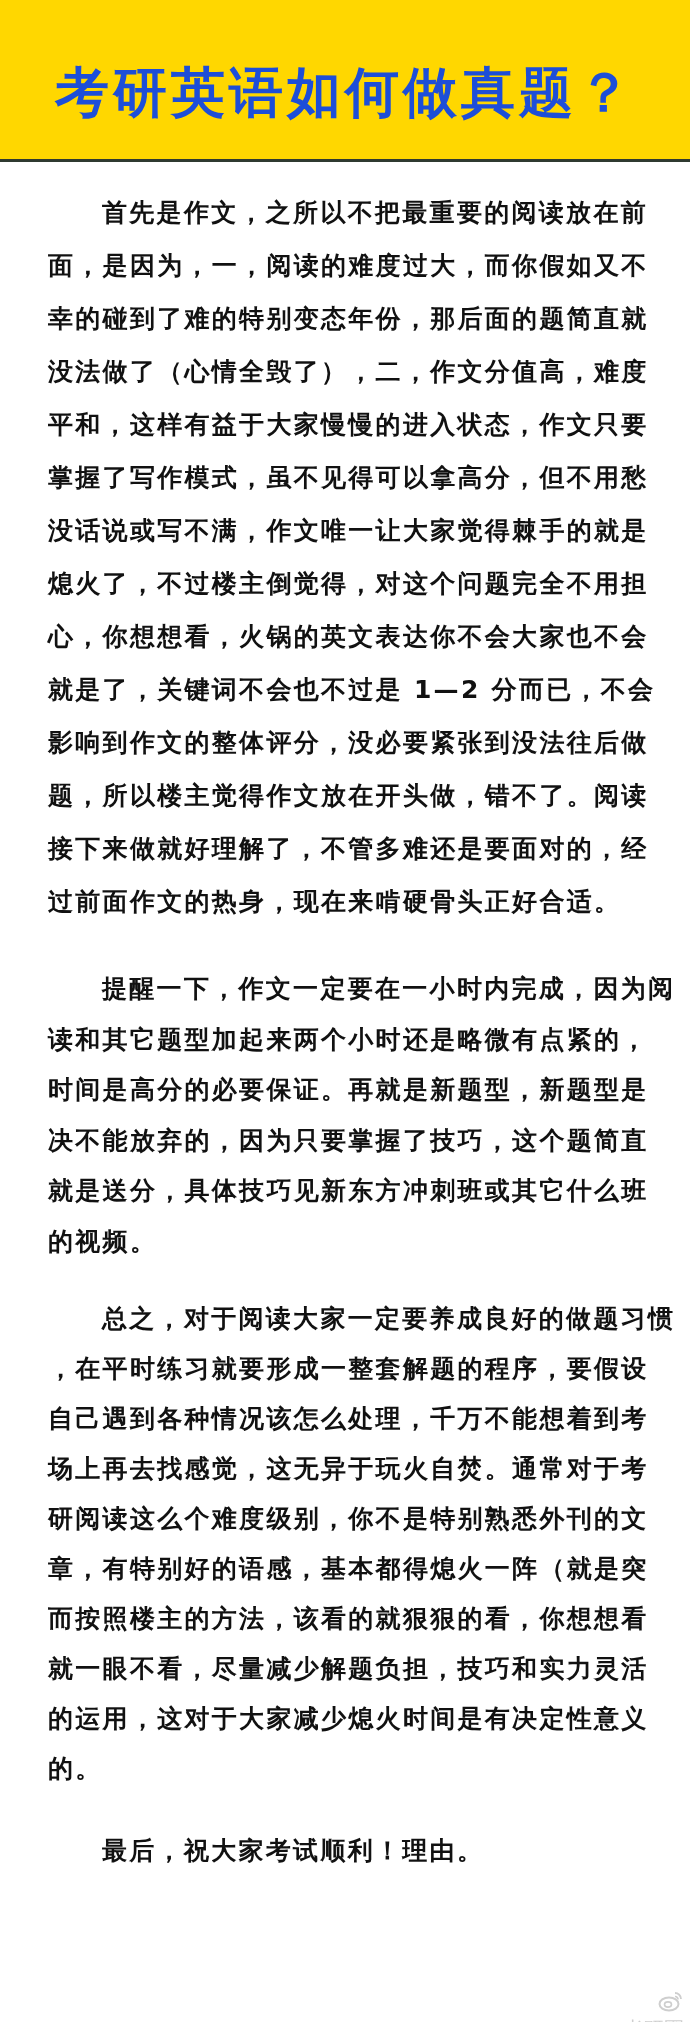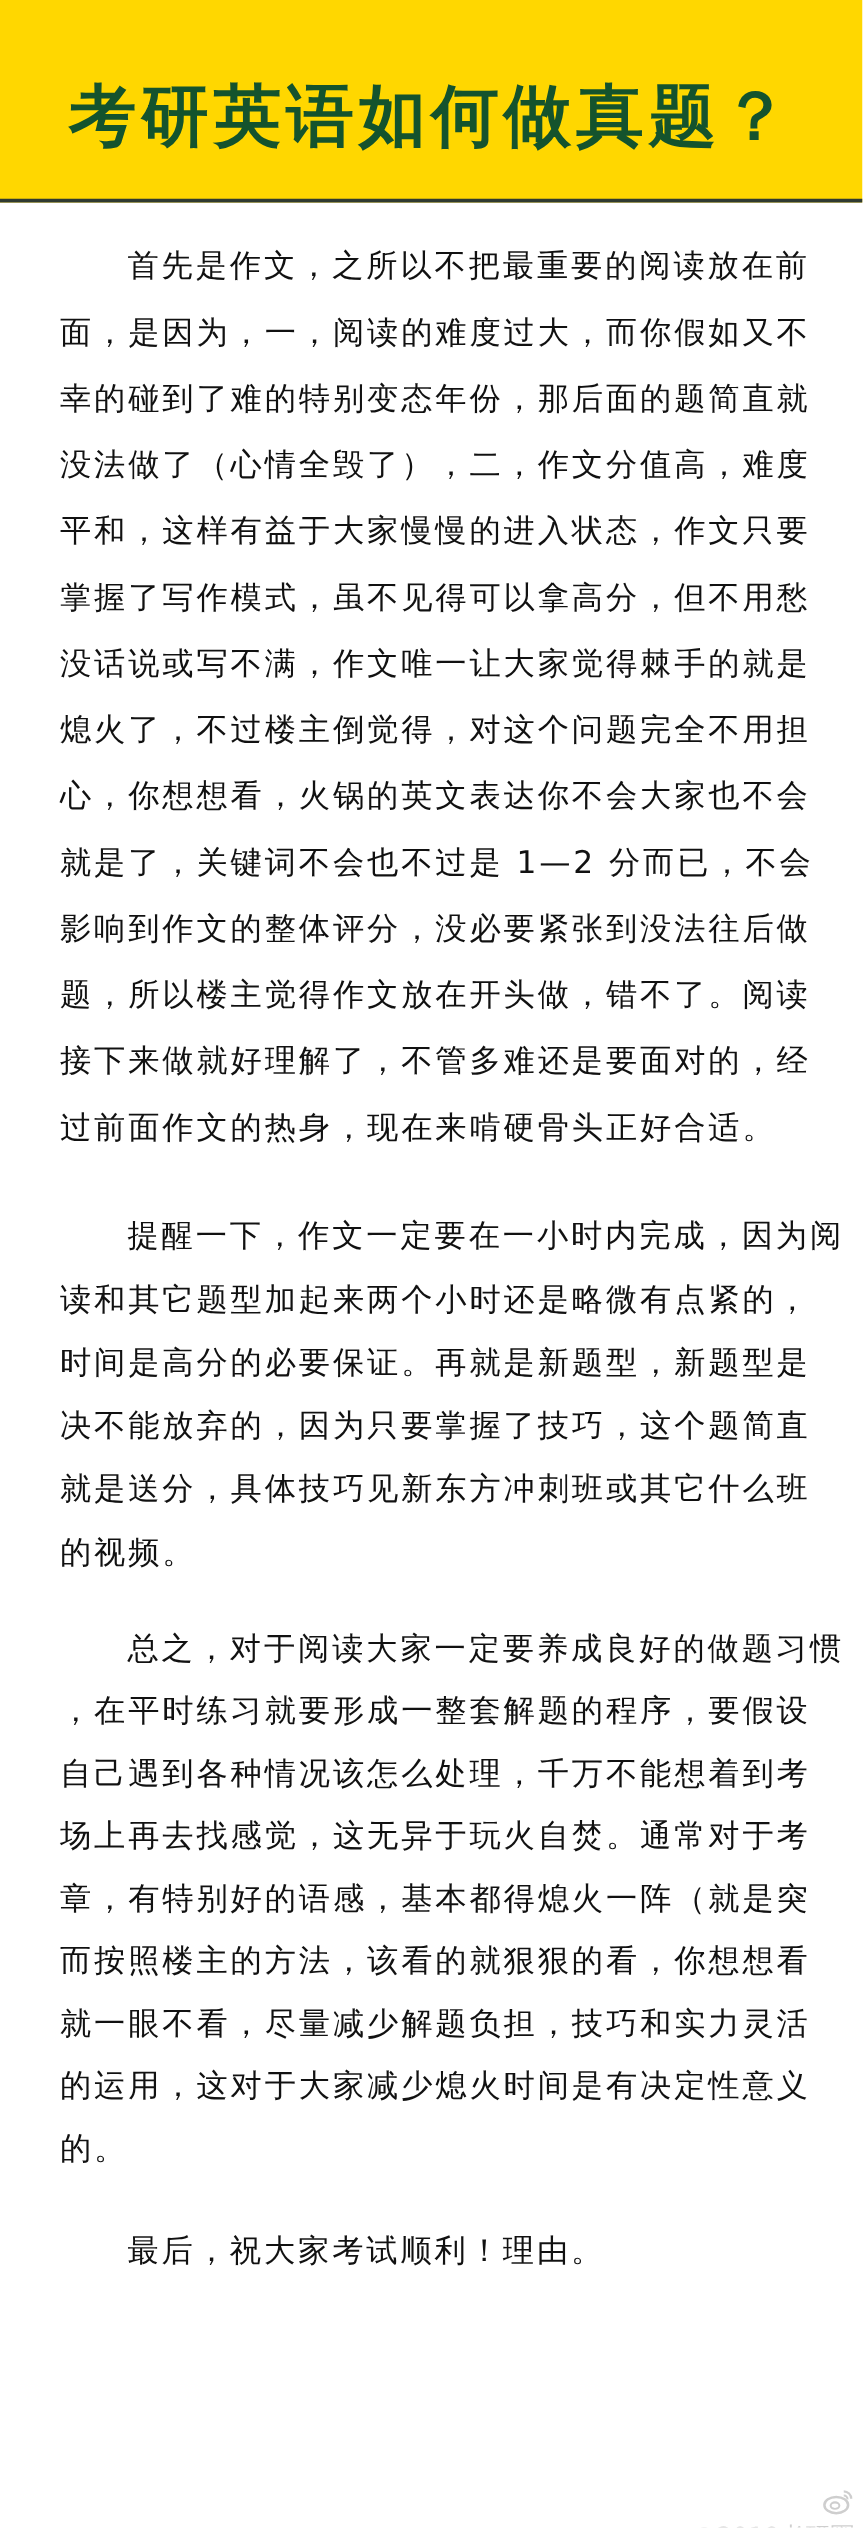--- a/index.html
+++ b/index.html
@@ -29,34 +29,35 @@
       position: absolute;
       left: 0;
       top: 60px;
       width: 690px;
       text-align: center;
       font-family: "DejaVu Serif", "Liberation Serif", serif;
       font-size: 54px;
       line-height: 64px;
       font-weight: bold;
       letter-spacing: 4px;
-      color: #14532d;
+      color: #1d4ed8;
       margin: 0;
     }
     .body {
       position: absolute;
       left: 48px;
       top: 186px;
       width: 600px;
     }
     .para {
       margin: 0;
       font-size: 25px;
       letter-spacing: 2.3px;
       white-space: nowrap;
+      font-weight: bold;
     }
     .para .line {
       display: block;
     }
     .para .line.indent {
       padding-left: 54px;
     }
     .p1 { line-height: 53px; }
     .p2 { line-height: 50.5px; margin-top: 36px; }
     .p3 { line-height: 50px; margin-top: 27px; }
@@ -109,20 +110,21 @@
     <span class="line">决不能放弃的，因为只要掌握了技巧，这个题简直</span>
     <span class="line">就是送分，具体技巧见新东方冲刺班或其它什么班</span>
     <span class="line">的视频。</span>
   </p>
 
   <p class="para p3">
     <span class="line indent">总之，对于阅读大家一定要养成良好的做题习惯</span>
     <span class="line">，在平时练习就要形成一整套解题的程序，要假设</span>
     <span class="line">自己遇到各种情况该怎么处理，千万不能想着到考</span>
     <span class="line">场上再去找感觉，这无异于玩火自焚。通常对于考</span>
+    <span class="line">研阅读这么个难度级别，你不是特别熟悉外刊的文</span>
     <span class="line">章，有特别好的语感，基本都得熄火一阵（就是突</span>
     <span class="line">而按照楼主的方法，该看的就狠狠的看，你想想看</span>
     <span class="line">就一眼不看，尽量减少解题负担，技巧和实力灵活</span>
     <span class="line">的运用，这对于大家减少熄火时间是有决定性意义</span>
     <span class="line">的。</span>
   </p>
 
   <p class="para p4">
     <span class="line indent">最后，祝大家考试顺利！理由。</span>
   </p>

